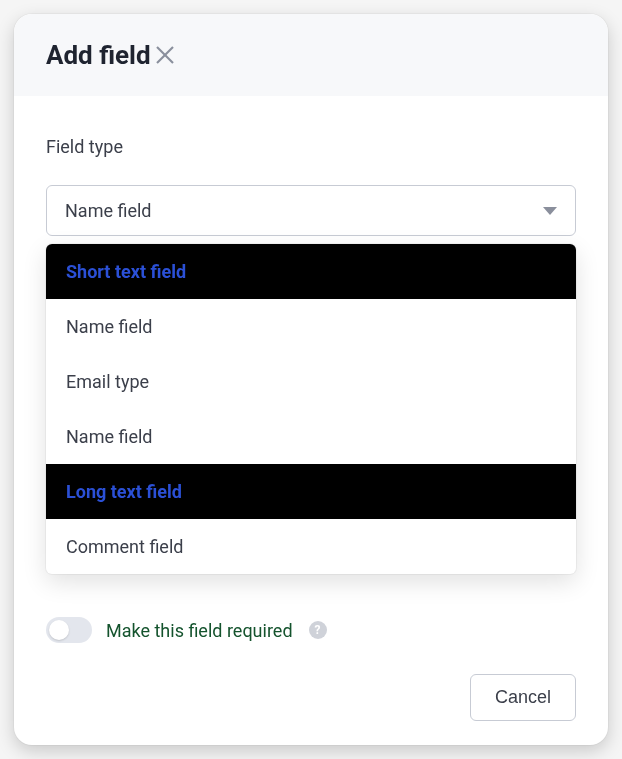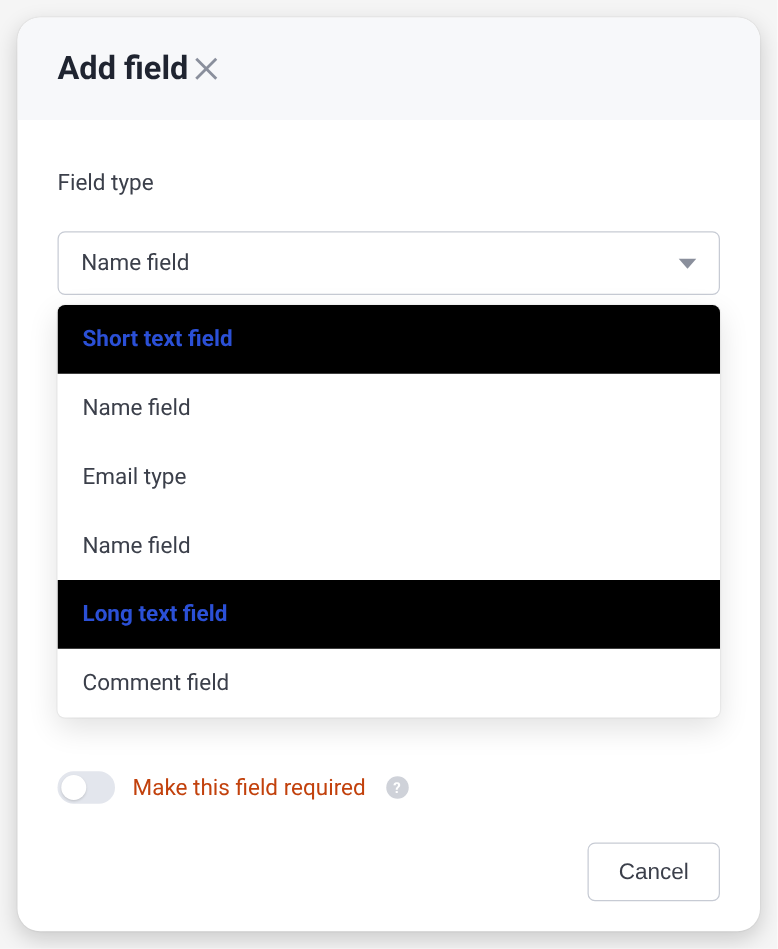--- a/index.html
+++ b/index.html
@@ -123,21 +123,21 @@
       height: 20px;
       background: #fff;
       border-radius: 50%;
       position: absolute;
       top: 3px;
       left: 3px;
       box-shadow: 0 1px 2px rgba(0,0,0,0.15);
     }
     .obscured-label {
       font-size: 18px;
-      color: #c2410c;
+      color: #14532d;
     }
     .help-icon {
       display: inline-flex;
       align-items: center;
       justify-content: center;
       width: 18px;
       height: 18px;
       border-radius: 50%;
       background: #cfd2d9;
       color: #fff;

